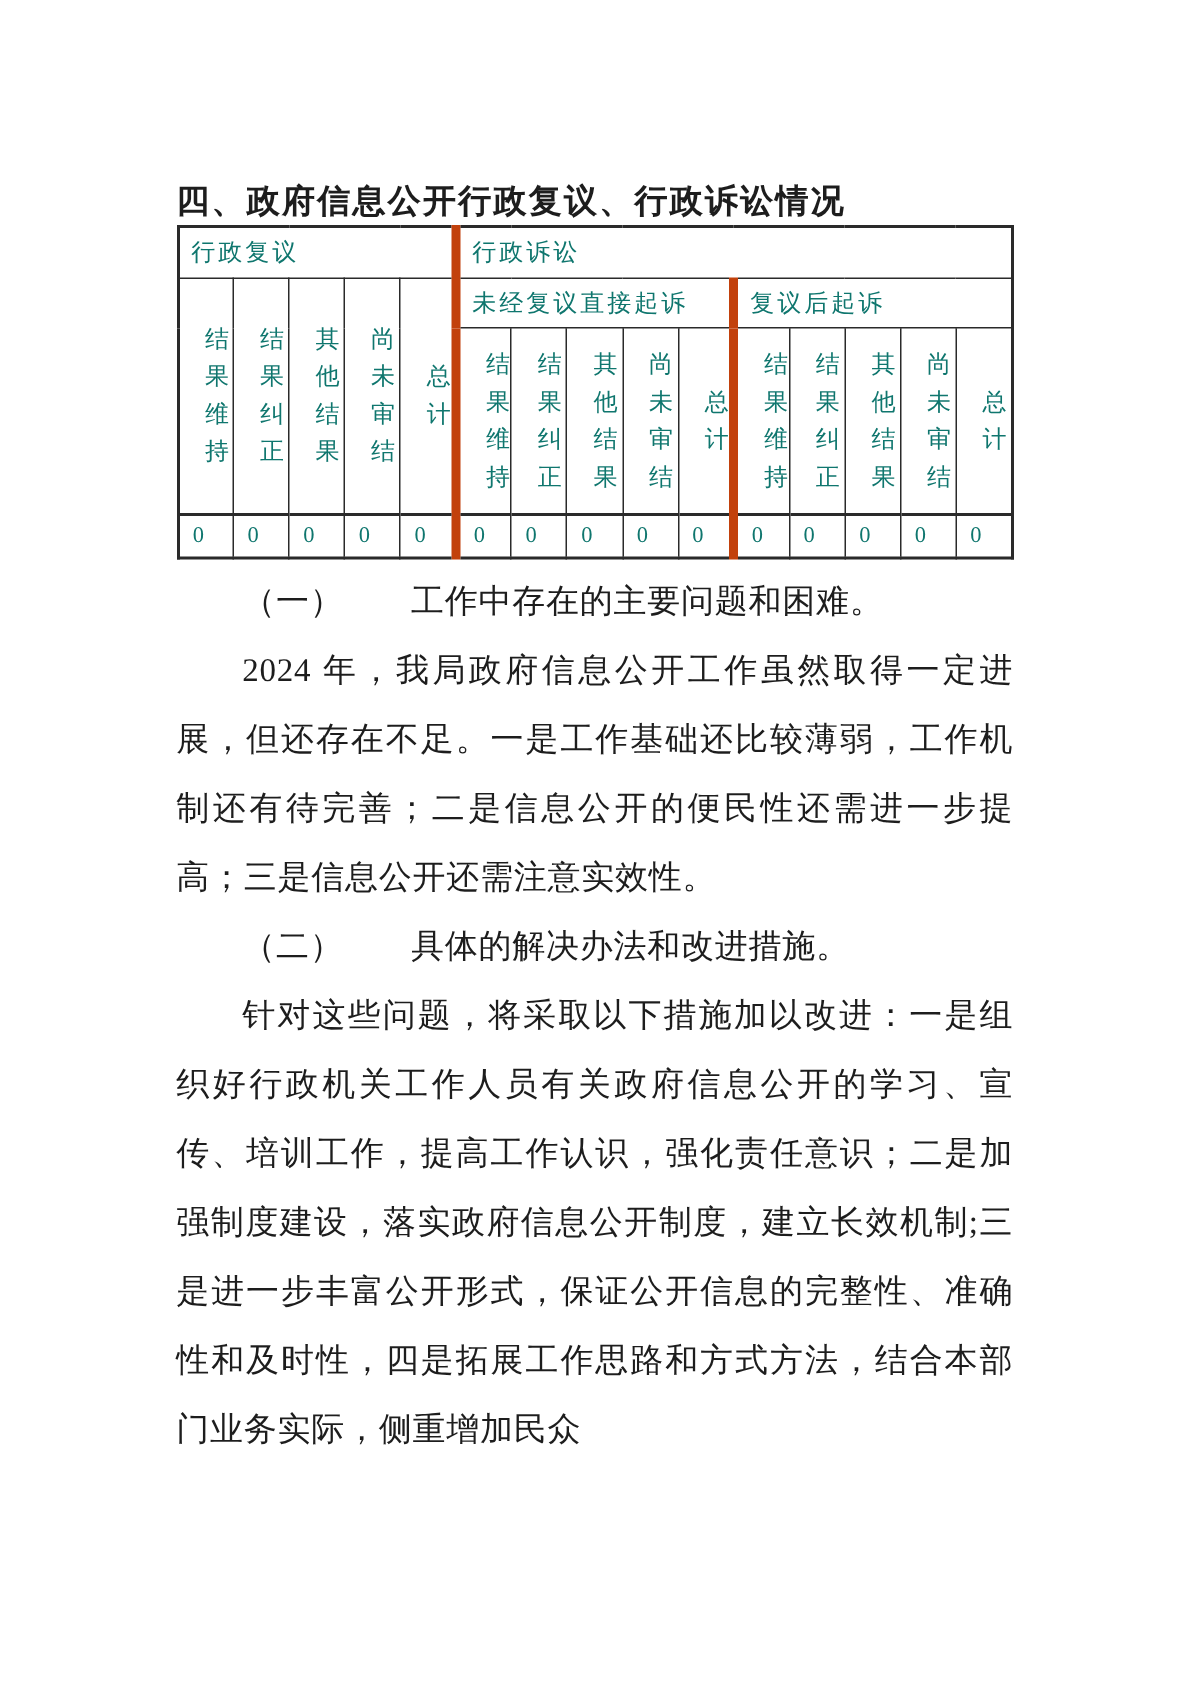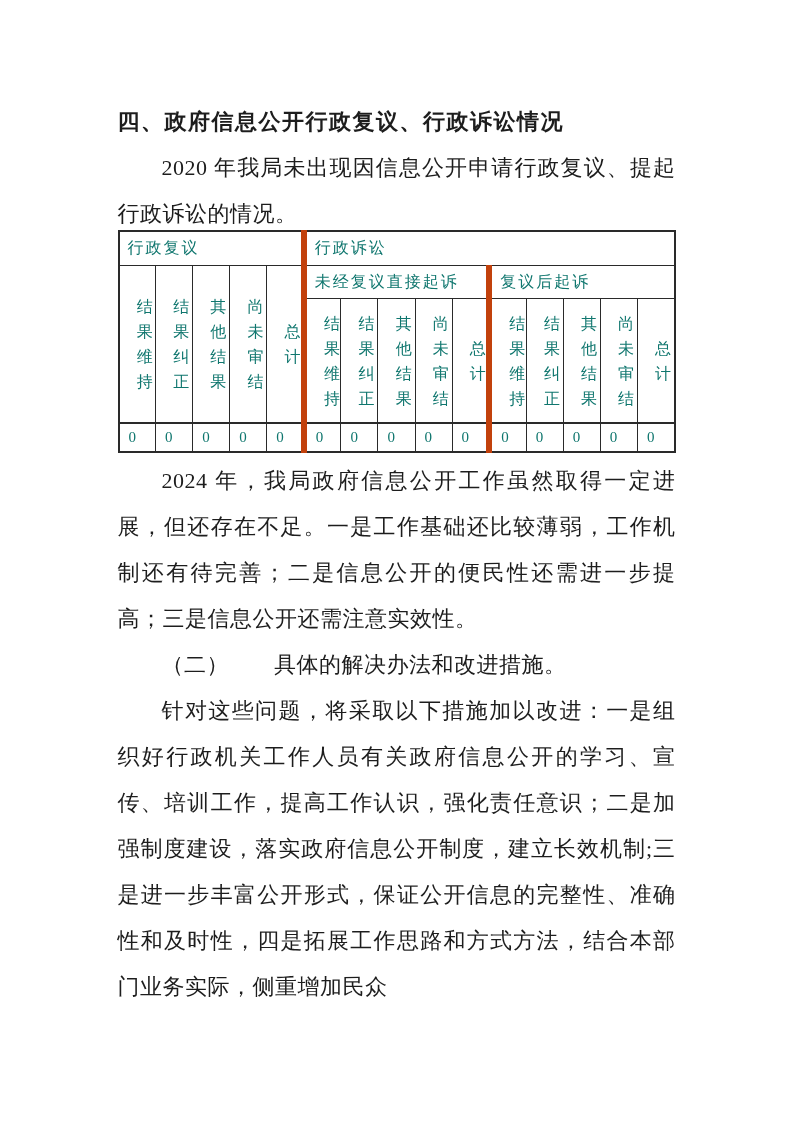--- a/index.html
+++ b/index.html
@@ -9,21 +9,21 @@
     color: #1d1d1d;
   }
   body {
     width: 793px;
     height: 1122px;
     overflow: hidden;
     font-family: "Liberation Serif", "DejaVu Serif", serif;
   }
   .page {
     width: 558px;
-    margin: 4px auto;
+    margin: 16px auto;
     padding-top: 95px;
   }
   .sec-heading {
     font-family: "Liberation Sans", "DejaVu Sans", sans-serif;
     font-weight: 700;
     font-size: 22px;
     line-height: 46px;
     letter-spacing: 1.5px;
     margin: 0;
     white-space: nowrap;
@@ -91,21 +91,20 @@
   }
   .stat-table .sep { border-left: 6px solid #c2410c; }
 </style>
 </head>
 <body>
 
 <div class="page">
 
   <h2 class="sec-heading">四、政府信息公开行政复议、行政诉讼情况</h2>
 
-  <p class="body-text indent">2020 年我局未出现因信息公开申请行政复议、提起行政诉讼的情况。</p>
 
   <table class="stat-table">
     <colgroup>
       <col>
         <col>
         <col>
         <col>
         <col>
         <col>
         <col>
@@ -158,20 +157,21 @@
         <td class="sep">0</td>
         <td>0</td>
         <td>0</td>
         <td>0</td>
         <td>0</td>
       </tr>
     </tbody>
   </table>
 
 
+  <p class="body-text indent no-just">（一）　　工作中存在的主要问题和困难。</p>
 
   <p class="body-text indent">2024 年，我局政府信息公开工作虽然取得一定进展，但还存在不足。一是工作基础还比较薄弱，工作机制还有待完善；二是信息公开的便民性还需进一步提高；三是信息公开还需注意实效性。</p>
 
   <p class="body-text indent no-just">（二）　　具体的解决办法和改进措施。</p>
 
   <p class="body-text indent">针对这些问题，将采取以下措施加以改进：一是组织好行政机关工作人员有关政府信息公开的学习、宣传、培训工作，提高工作认识，强化责任意识；二是加强制度建设，落实政府信息公开制度，建立长效机制;三是进一步丰富公开形式，保证公开信息的完整性、准确性和及时性，四是拓展工作思路和方式方法，结合本部门业务实际，侧重增加民众</p>
 
 </div>
 
 </body></html>

